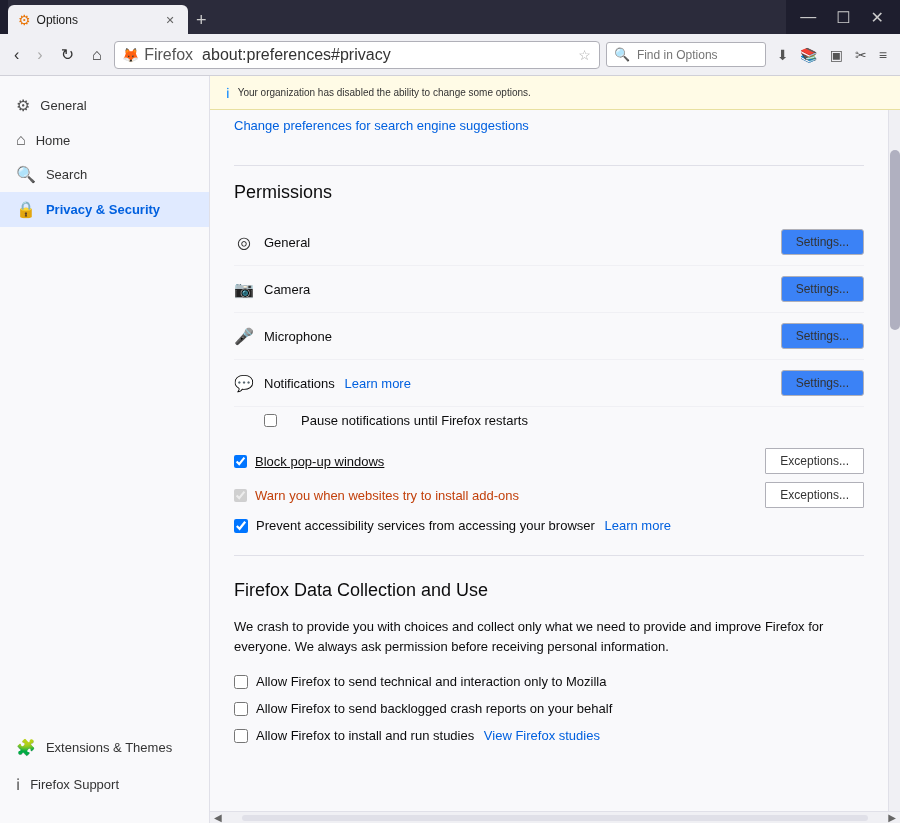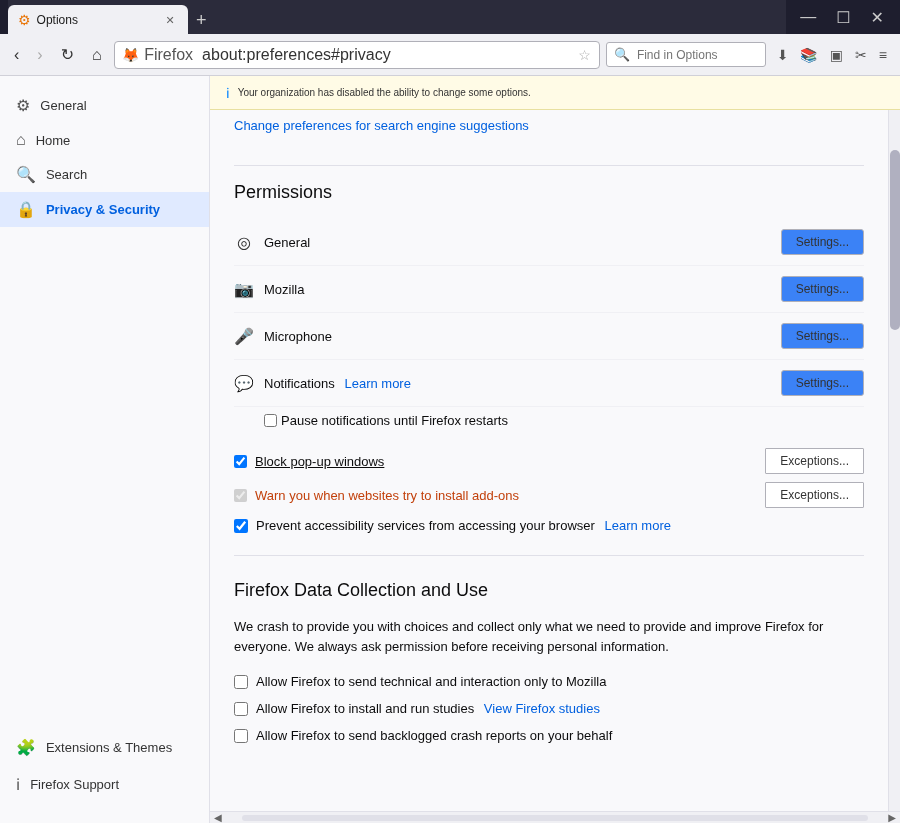--- a/index.html
+++ b/index.html
@@ -44,21 +44,21 @@
 
     .section-divider { border: none; border-top: 1px solid #e0e0e8; margin: 16px 0; }
 
     .section-title { font-size: 18px; font-weight: 300; color: #0c0c0d; margin-bottom: 16px; }
 
     .permission-row { display: flex; align-items: center; padding: 10px 0; border-bottom: 1px solid #f0f0f4; }
     .permission-icon { font-size: 16px; margin-right: 10px; color: #333; width: 20px; text-align: center; }
     .permission-label { flex: 1; font-size: 13px; color: #0c0c0d; }
     .settings-btn { background: #3b82f6; border: 1px solid #b0b0b8; border-radius: 3px; padding: 5px 14px; font-size: 12px; cursor: pointer; color: #333; }
 
-    .notification-row { display: flex; align-items: center; gap: 4px; padding: 6px 0 6px 30px; }
+    .notification-row { display: flex; align-items: center; gap: 24px; padding: 6px 0 6px 30px; }
     .learn-more-link { color: #0060df; text-decoration: none; font-size: 13px; margin-left: 6px; }
 
     .checkbox-row { display: flex; align-items: center; gap: 8px; padding: 6px 0; }
     .checkbox-row input[type="checkbox"] { width: 14px; height: 14px; cursor: pointer; }
     .checkbox-label { font-size: 13px; color: #0c0c0d; }
     .checkbox-label.disabled-text { color: #c2410c; }
     .underlined { text-decoration: underline; }
 
     .exceptions-btn { background: white; border: 1px solid #b0b0b8; border-radius: 1px; padding: 5px 14px; font-size: 12px; cursor: pointer; color: #333; margin-left: 9px; }
 
@@ -179,21 +179,21 @@
             <h2 class="section-title">Permissions</h2>
 
             <div class="permission-row">
               <span class="permission-icon">◎</span>
               <span class="permission-label">General</span>
               <button class="settings-btn">Settings...</button>
             </div>
 
             <div class="permission-row">
               <span class="permission-icon">📷</span>
-              <span class="permission-label">Mozilla</span>
+              <span class="permission-label">Camera</span>
               <button class="settings-btn">Settings...</button>
             </div>
 
             <div class="permission-row">
               <span class="permission-icon">🎤</span>
               <span class="permission-label">Microphone</span>
               <button class="settings-btn">Settings...</button>
             </div>
 
             <div class="permission-row">
@@ -243,31 +243,31 @@
             <div class="data-collection-section">
               <h2 class="section-title">Firefox Data Collection and Use</h2>
               <p class="data-collection-desc">We crash to provide you with choices and collect only what we need to provide and improve Firefox for everyone. We always ask permission before receiving personal information.</p>
 
               <div class="checkbox-row">
                 <input type="checkbox" id="send-tech" style="">
                 <label for="send-tech" class="checkbox-label">Allow Firefox to send technical and interaction only to Mozilla</label>
               </div>
 
               <div class="checkbox-row">
+                <input type="checkbox" id="crash-reports" style="">
+                <label for="crash-reports" class="checkbox-label">Allow Firefox to send backlogged crash reports on your behalf</label>
+              </div>
+
+              <div class="checkbox-row">
                 <input type="checkbox" id="install-studies" style="">
                 <label for="install-studies" class="checkbox-label">
                   <span>Allow Firefox to install and run studies</span>
                   <a class="learn-more-link" href="#">View Firefox studies</a>
                 </label>
               </div>
-
-              <div class="checkbox-row">
-                <input type="checkbox" id="crash-reports" style="">
-                <label for="crash-reports" class="checkbox-label">Allow Firefox to send backlogged crash reports on your behalf</label>
-              </div>
             </div>
           </div>
         </div>
 
         <div style="width:12px; background:#f0f0f4; border-left:1px solid #e0e0e8; position:relative;">
           <div style="width:10px; height:180px; background:#b0b0c0; border-radius:5px; margin:40px 1px 0 1px;"></div>
         </div>
       </div>
 
       <div class="bottom-scrollbar">

